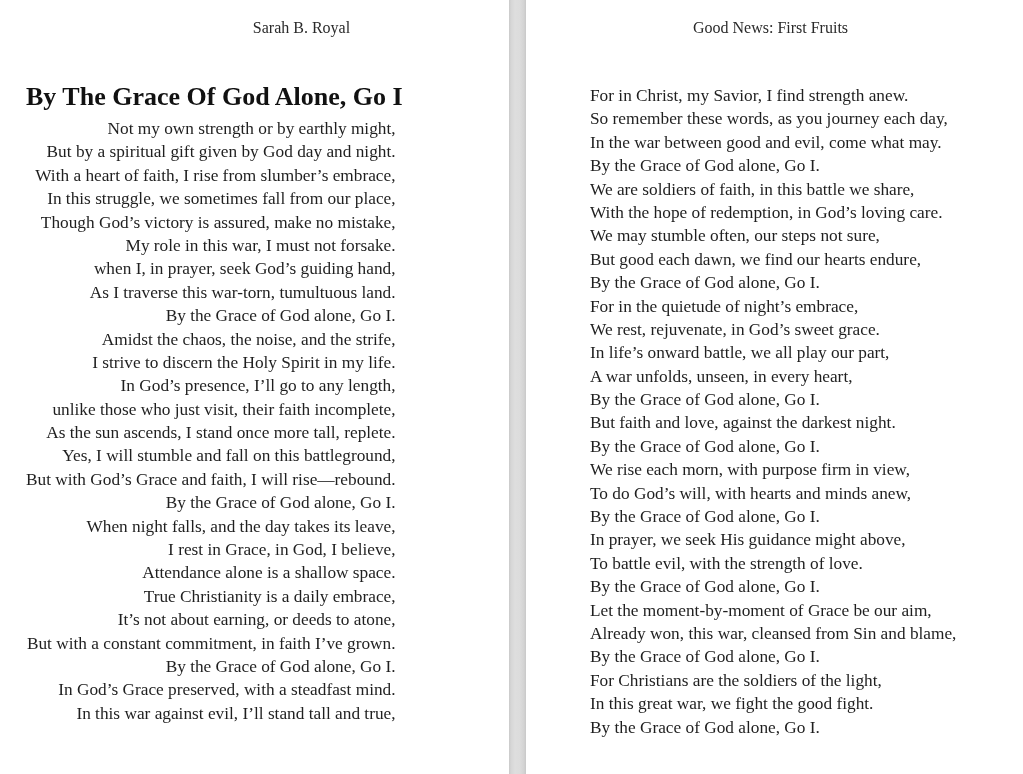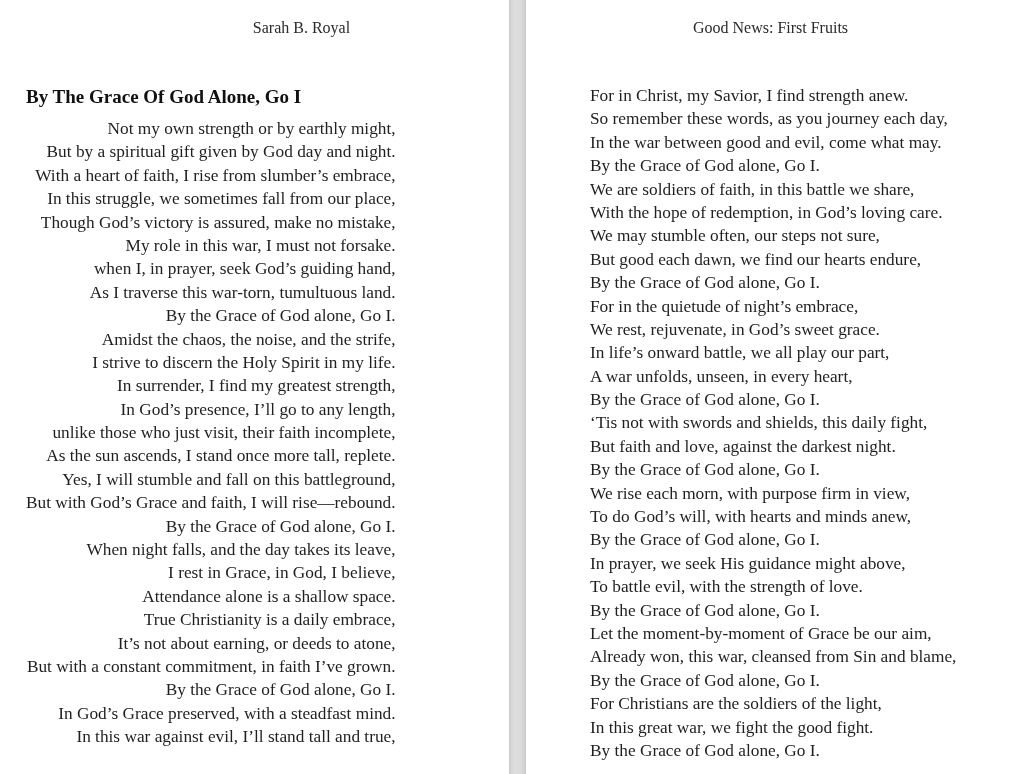--- a/index.html
+++ b/index.html
@@ -33,21 +33,21 @@
     color: #2a2a2a;
     line-height: 20px;
   }
   .page-left .running-head { padding-left: 2px; }
   .page-right .running-head { left: 0; right: 0; padding-right: 8px; }
   .poem-title {
     position: absolute;
     left: 26px;
     top: 84px;
     margin: 0;
-    font-size: 19px;
+    font-size: 26px;
     font-weight: bold;
     line-height: 26px;
     color: #111111;
     white-space: nowrap;
   }
   .lines {
     position: absolute;
     margin: 0;
     padding: 0;
     list-style: none;
@@ -79,21 +79,20 @@
       <li>But by a spiritual gift given by God day and night.</li>
       <li>With a heart of faith, I rise from slumber’s embrace,</li>
       <li>In this struggle, we sometimes fall from our place,</li>
       <li>Though God’s victory is assured, make no mistake,</li>
       <li>My role in this war, I must not forsake.</li>
       <li>when I, in prayer, seek God’s guiding hand,</li>
       <li>As I traverse this war-torn, tumultuous land.</li>
       <li>By the Grace of God alone, Go I.</li>
       <li>Amidst the chaos, the noise, and the strife,</li>
       <li>I strive to discern the Holy Spirit in my life.</li>
-      <li>In surrender, I find my greatest strength,</li>
       <li>In God’s presence, I’ll go to any length,</li>
       <li>unlike those who just visit, their faith incomplete,</li>
       <li>As the sun ascends, I stand once more tall, replete.</li>
       <li>Yes, I will stumble and fall on this battleground,</li>
       <li>But with God’s Grace and faith, I will rise—rebound.</li>
       <li>By the Grace of God alone, Go I.</li>
       <li>When night falls, and the day takes its leave,</li>
       <li>I rest in Grace, in God, I believe,</li>
       <li>Attendance alone is a shallow space.</li>
       <li>True Christianity is a daily embrace,</li>
@@ -117,21 +116,20 @@
       <li>We are soldiers of faith, in this battle we share,</li>
       <li>With the hope of redemption, in God’s loving care.</li>
       <li>We may stumble often, our steps not sure,</li>
       <li>But good each dawn, we find our hearts endure,</li>
       <li>By the Grace of God alone, Go I.</li>
       <li>For in the quietude of night’s embrace,</li>
       <li>We rest, rejuvenate, in God’s sweet grace.</li>
       <li>In life’s onward battle, we all play our part,</li>
       <li>A war unfolds, unseen, in every heart,</li>
       <li>By the Grace of God alone, Go I.</li>
-      <li>‘Tis not with swords and shields, this daily fight,</li>
       <li>But faith and love, against the darkest night.</li>
       <li>By the Grace of God alone, Go I.</li>
       <li>We rise each morn, with purpose firm in view,</li>
       <li>To do God’s will, with hearts and minds anew,</li>
       <li>By the Grace of God alone, Go I.</li>
       <li>In prayer, we seek His guidance might above,</li>
       <li>To battle evil, with the strength of love.</li>
       <li>By the Grace of God alone, Go I.</li>
       <li>Let the moment-by-moment of Grace be our aim,</li>
       <li>Already won, this war, cleansed from Sin and blame,</li>

